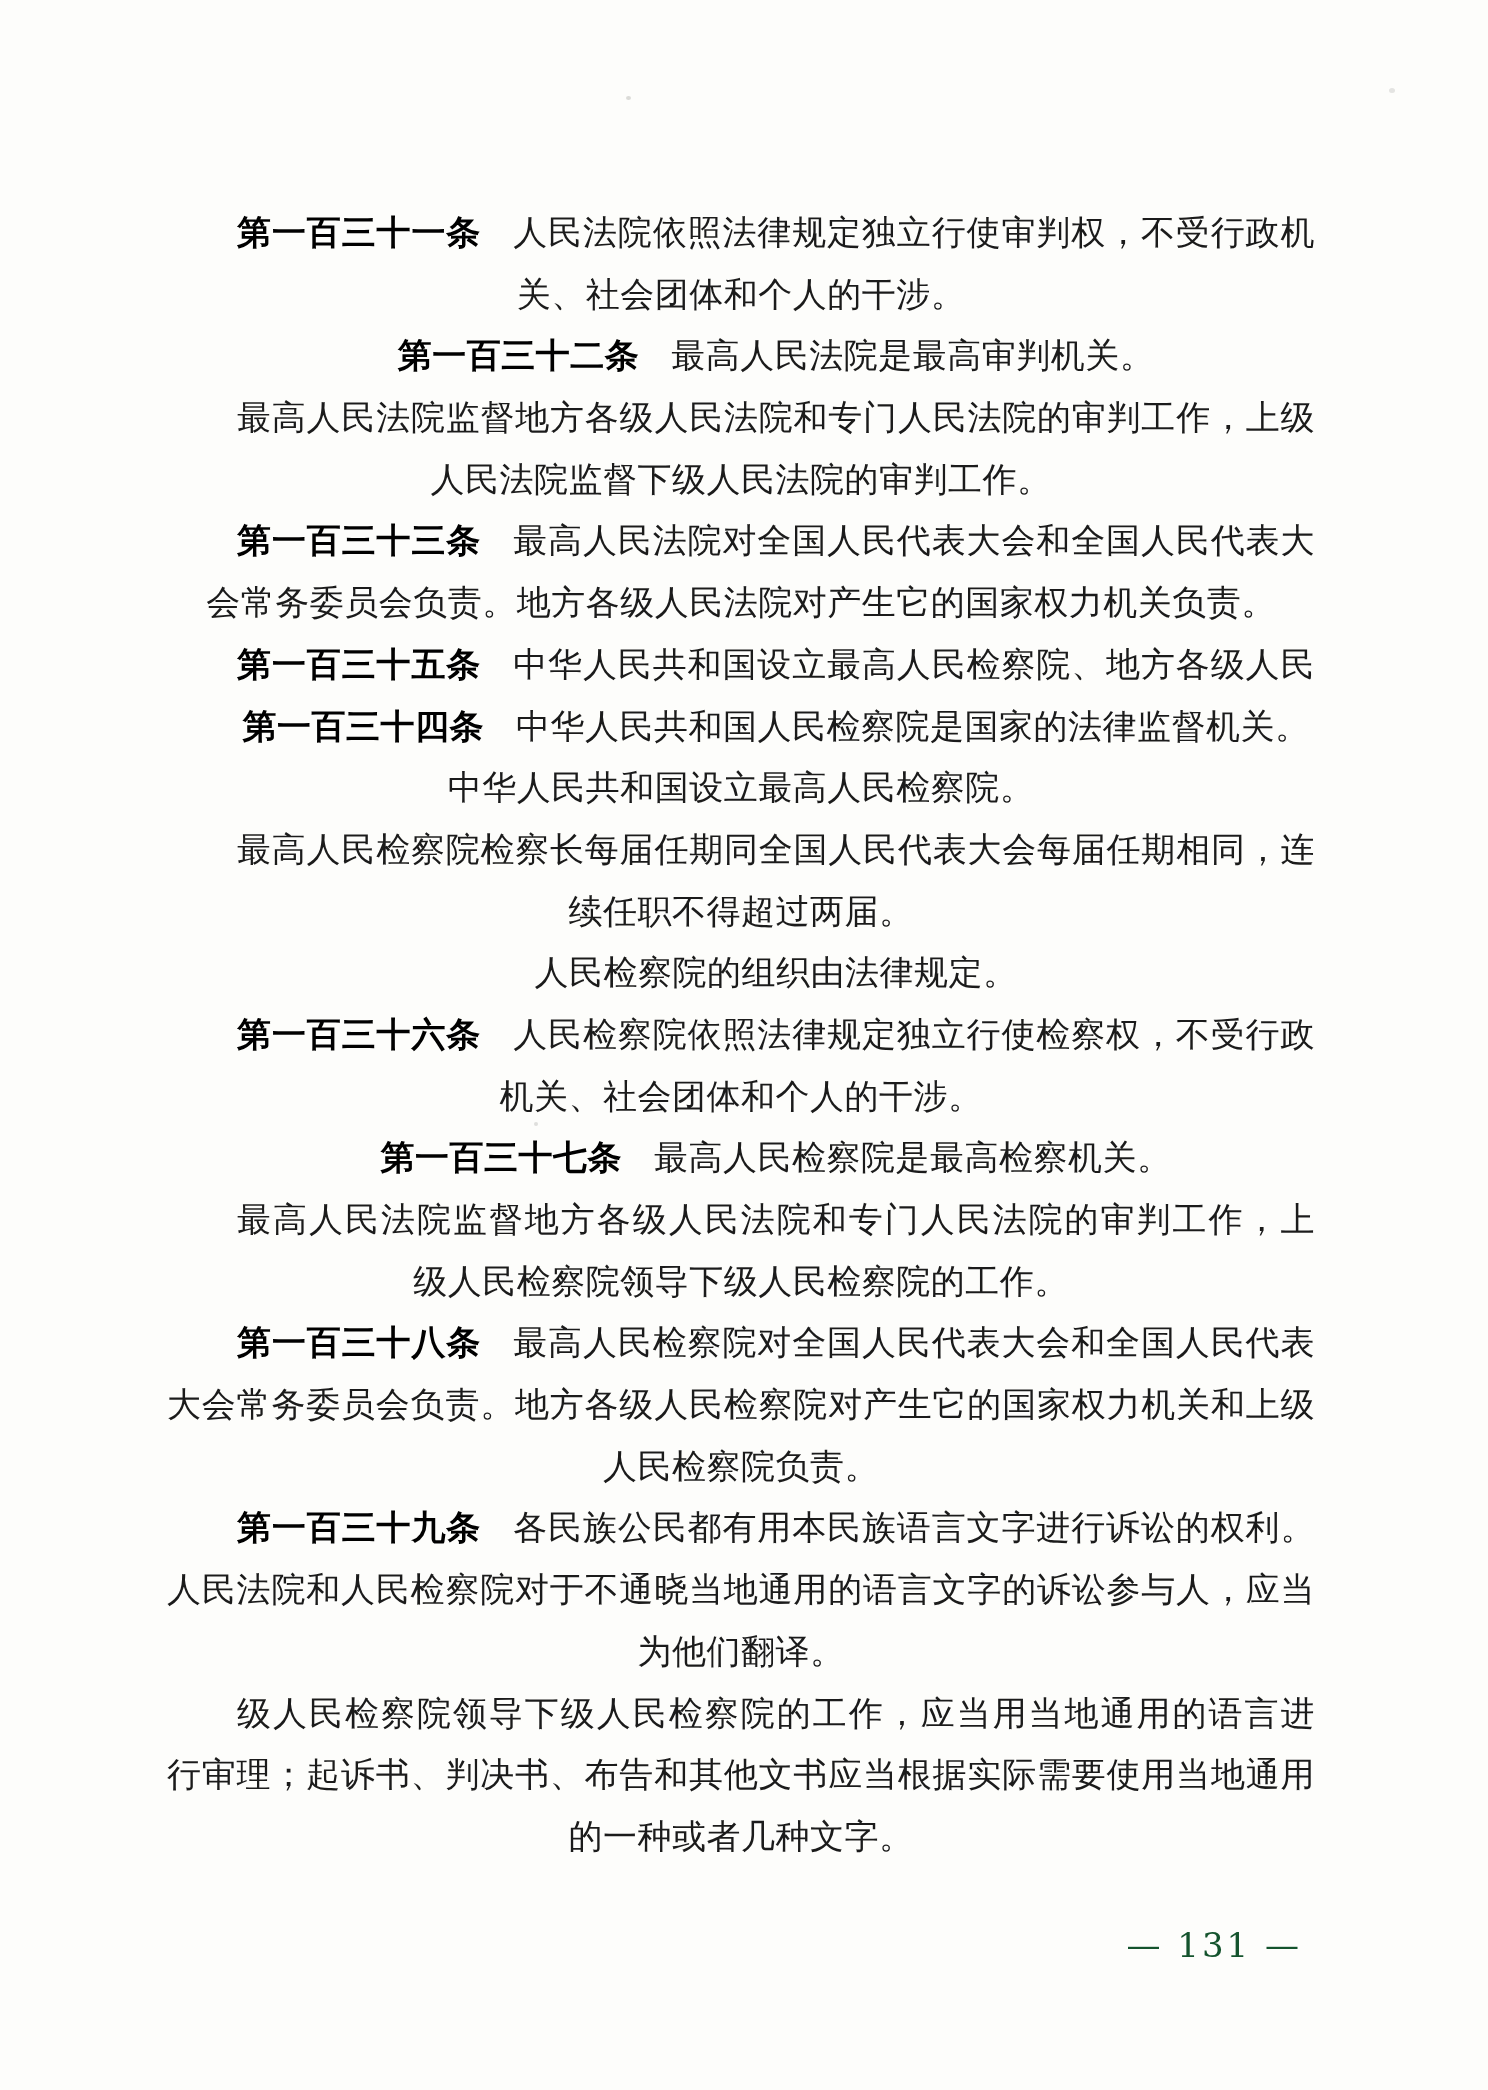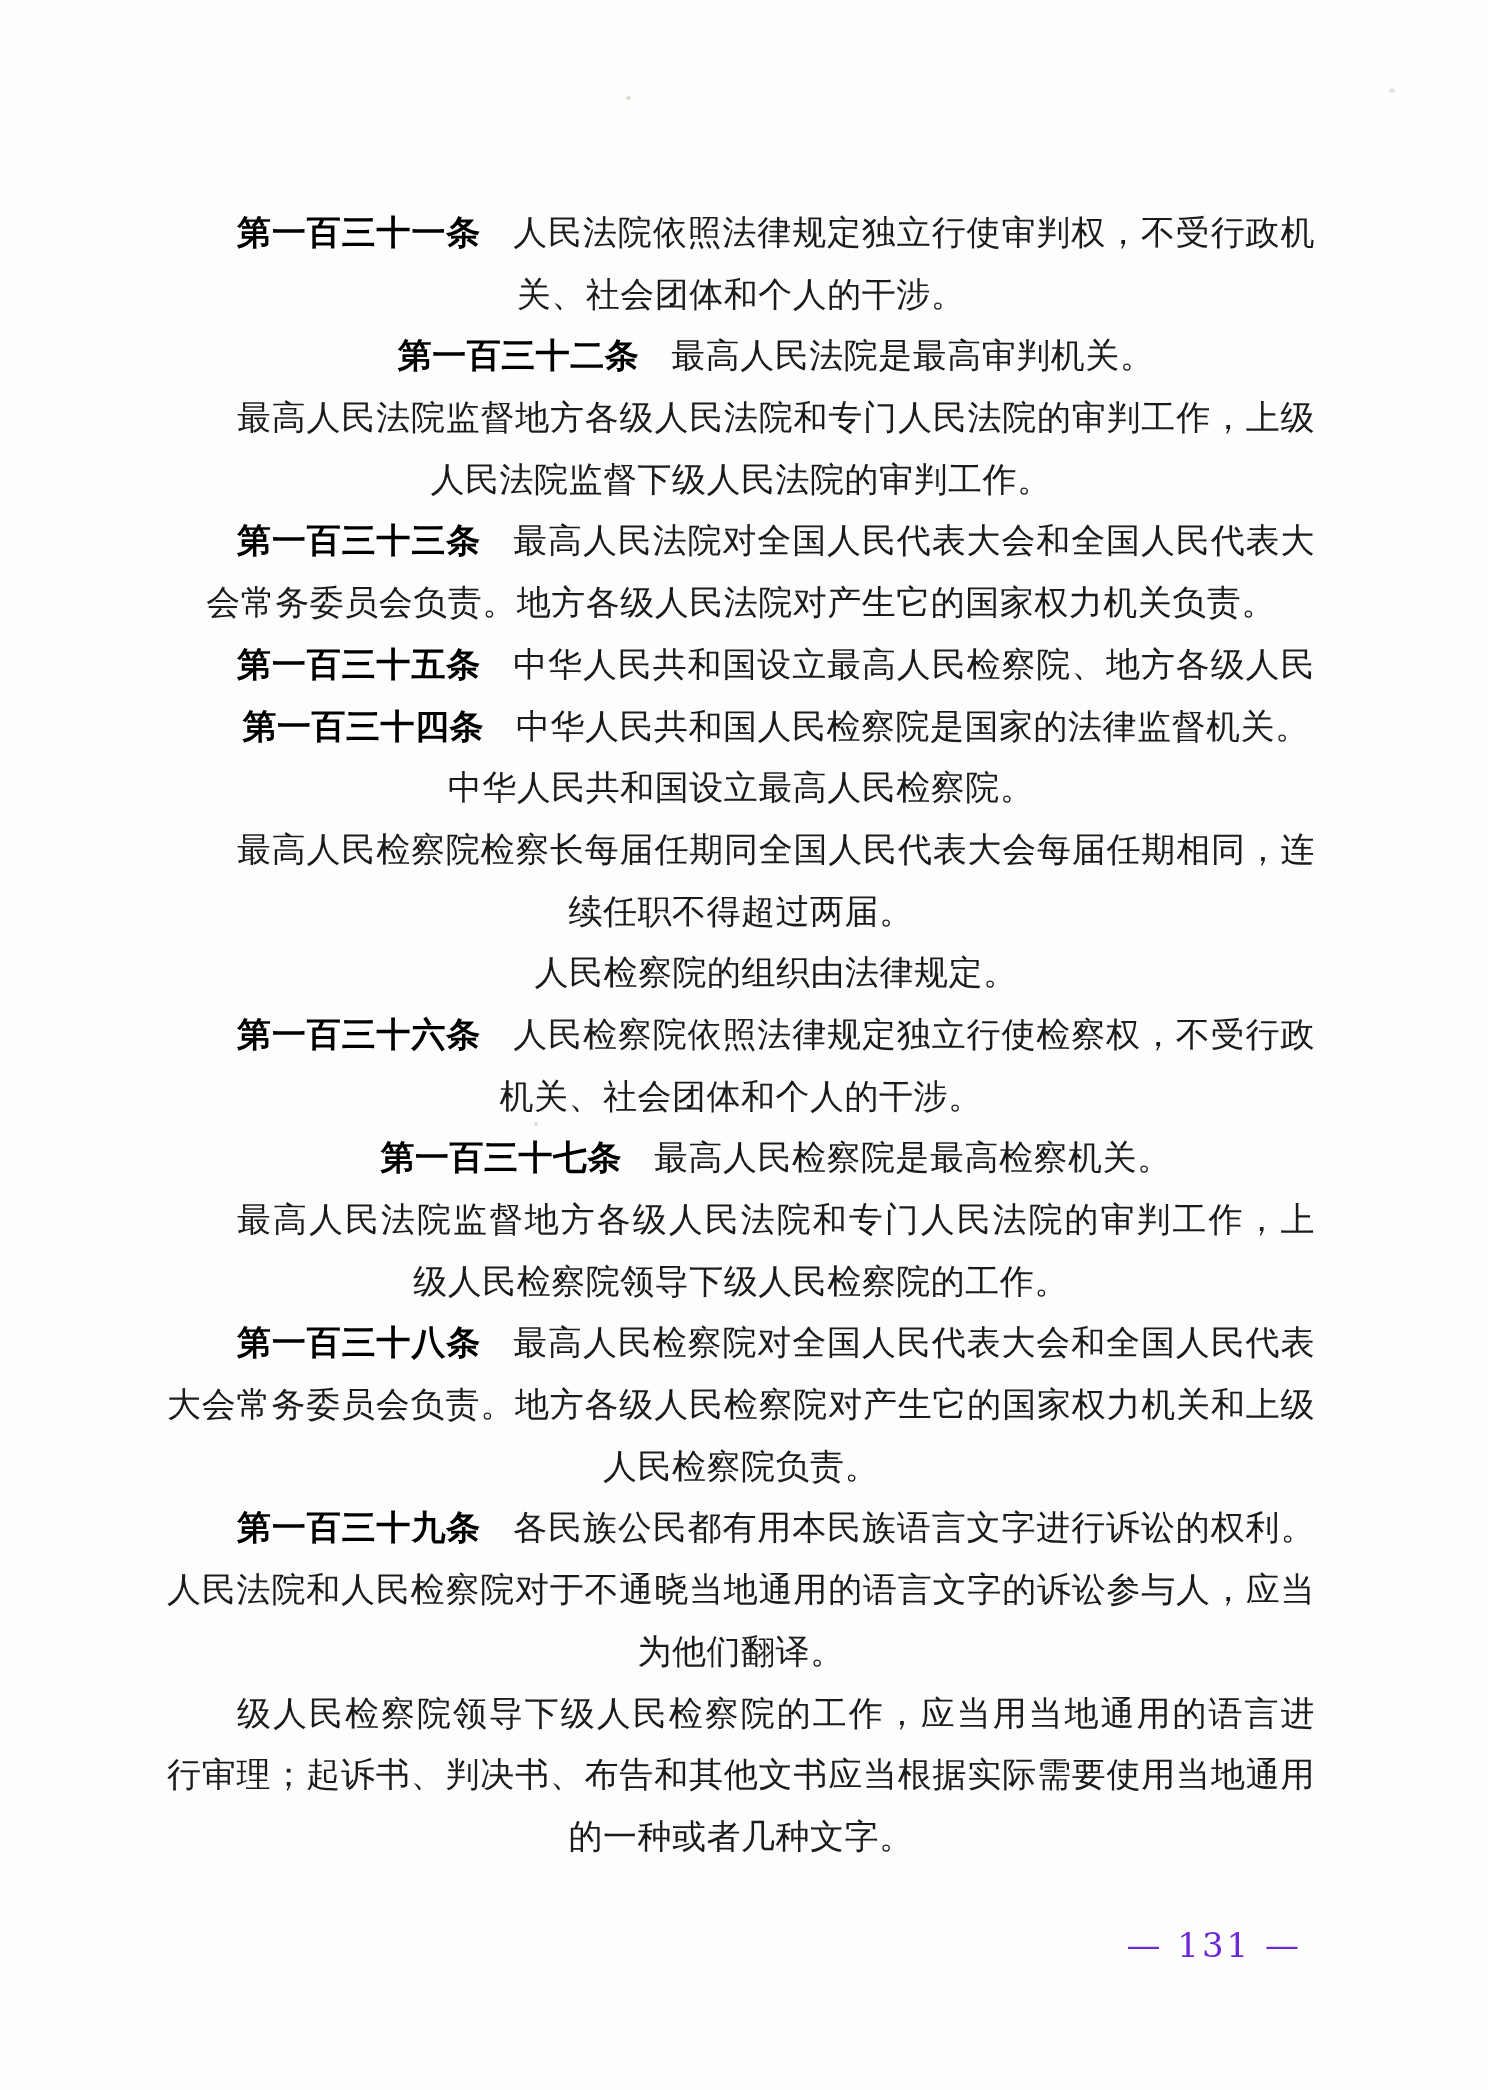--- a/index.html
+++ b/index.html
@@ -44,21 +44,21 @@
     margin-right: 32px;
     font-family: "Liberation Serif", "DejaVu Serif", serif;
   }
   .page-number {
     position: absolute;
     top: 1928px;
     right: 186px;
     font-size: 34px;
     line-height: 34px;
     letter-spacing: 3px;
-    color: #6d28d9;
+    color: #14532d;
     font-family: "DejaVu Serif", "Liberation Serif", serif;
   }
   .speck {
     position: absolute;
     background: #9a9a96;
     border-radius: 50%;
     opacity: 0.35;
   }
   .speck.s1 { left: 626px;  top: 96px;  width: 5px; height: 4px; }
   .speck.s2 { left: 1389px; top: 88px;  width: 6px; height: 5px; opacity: 0.25; }

